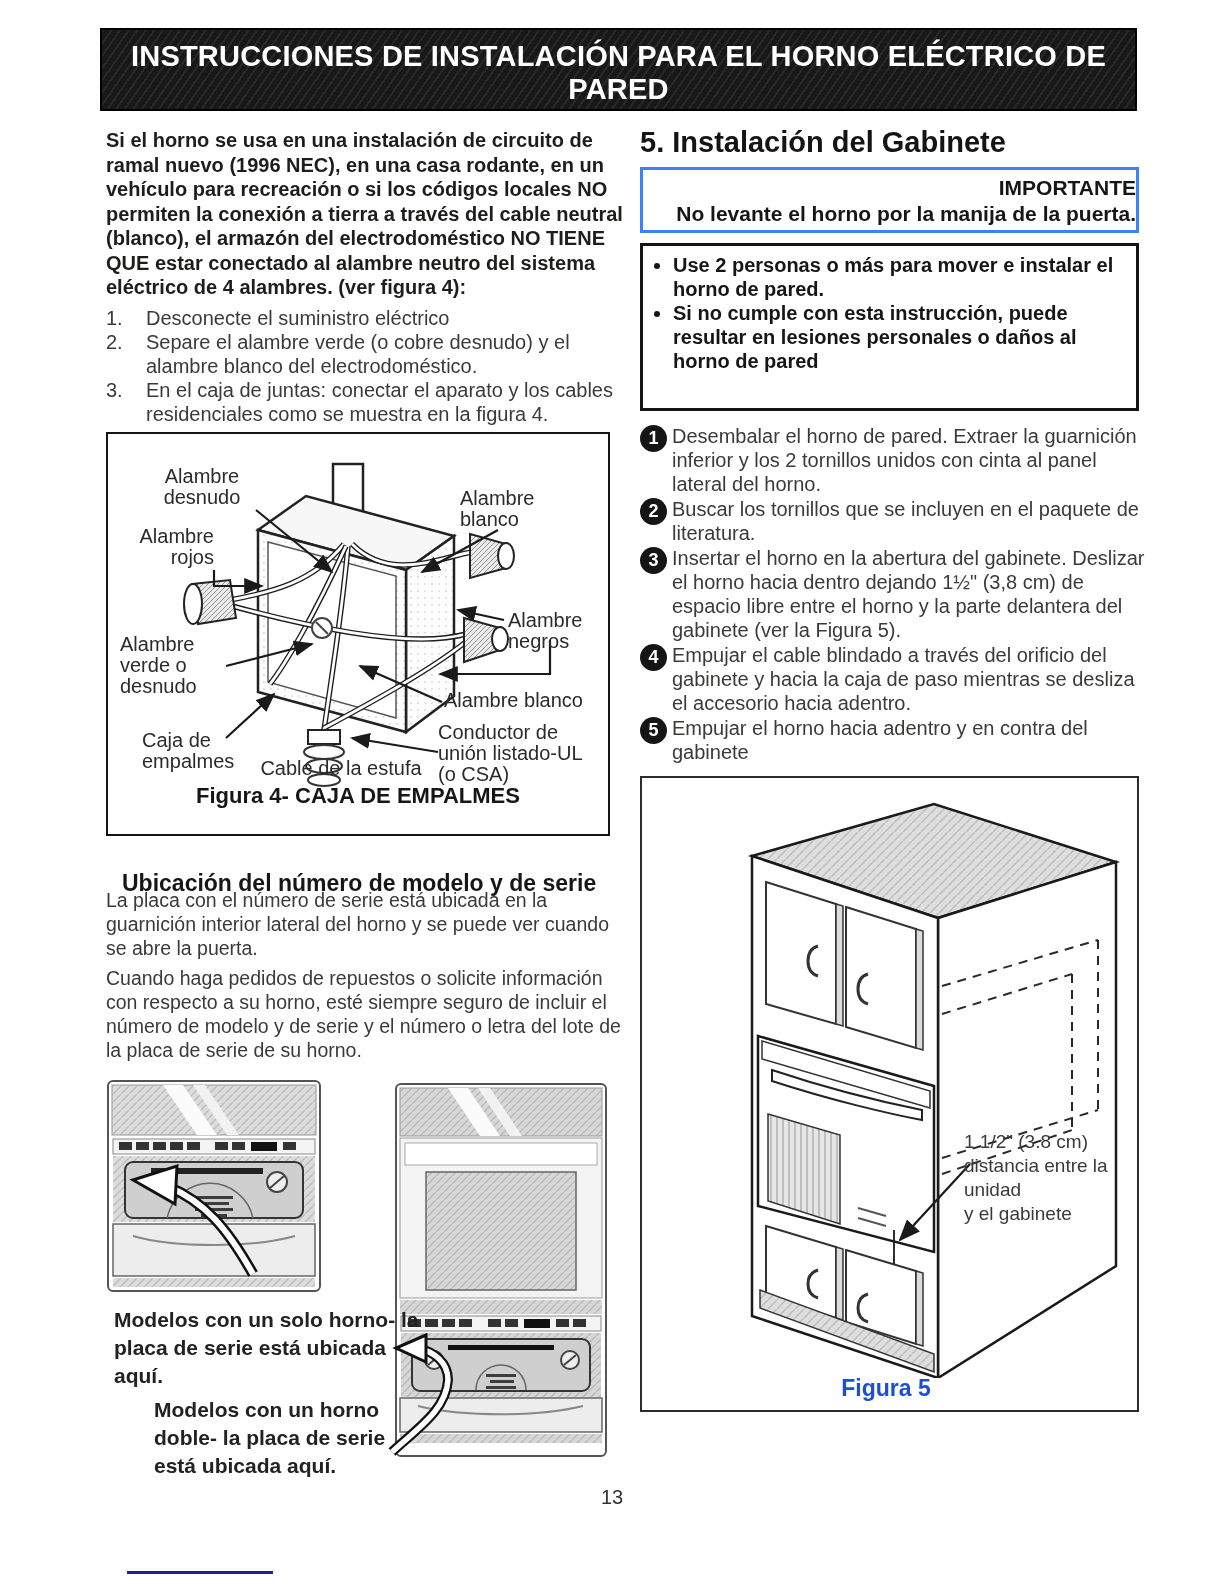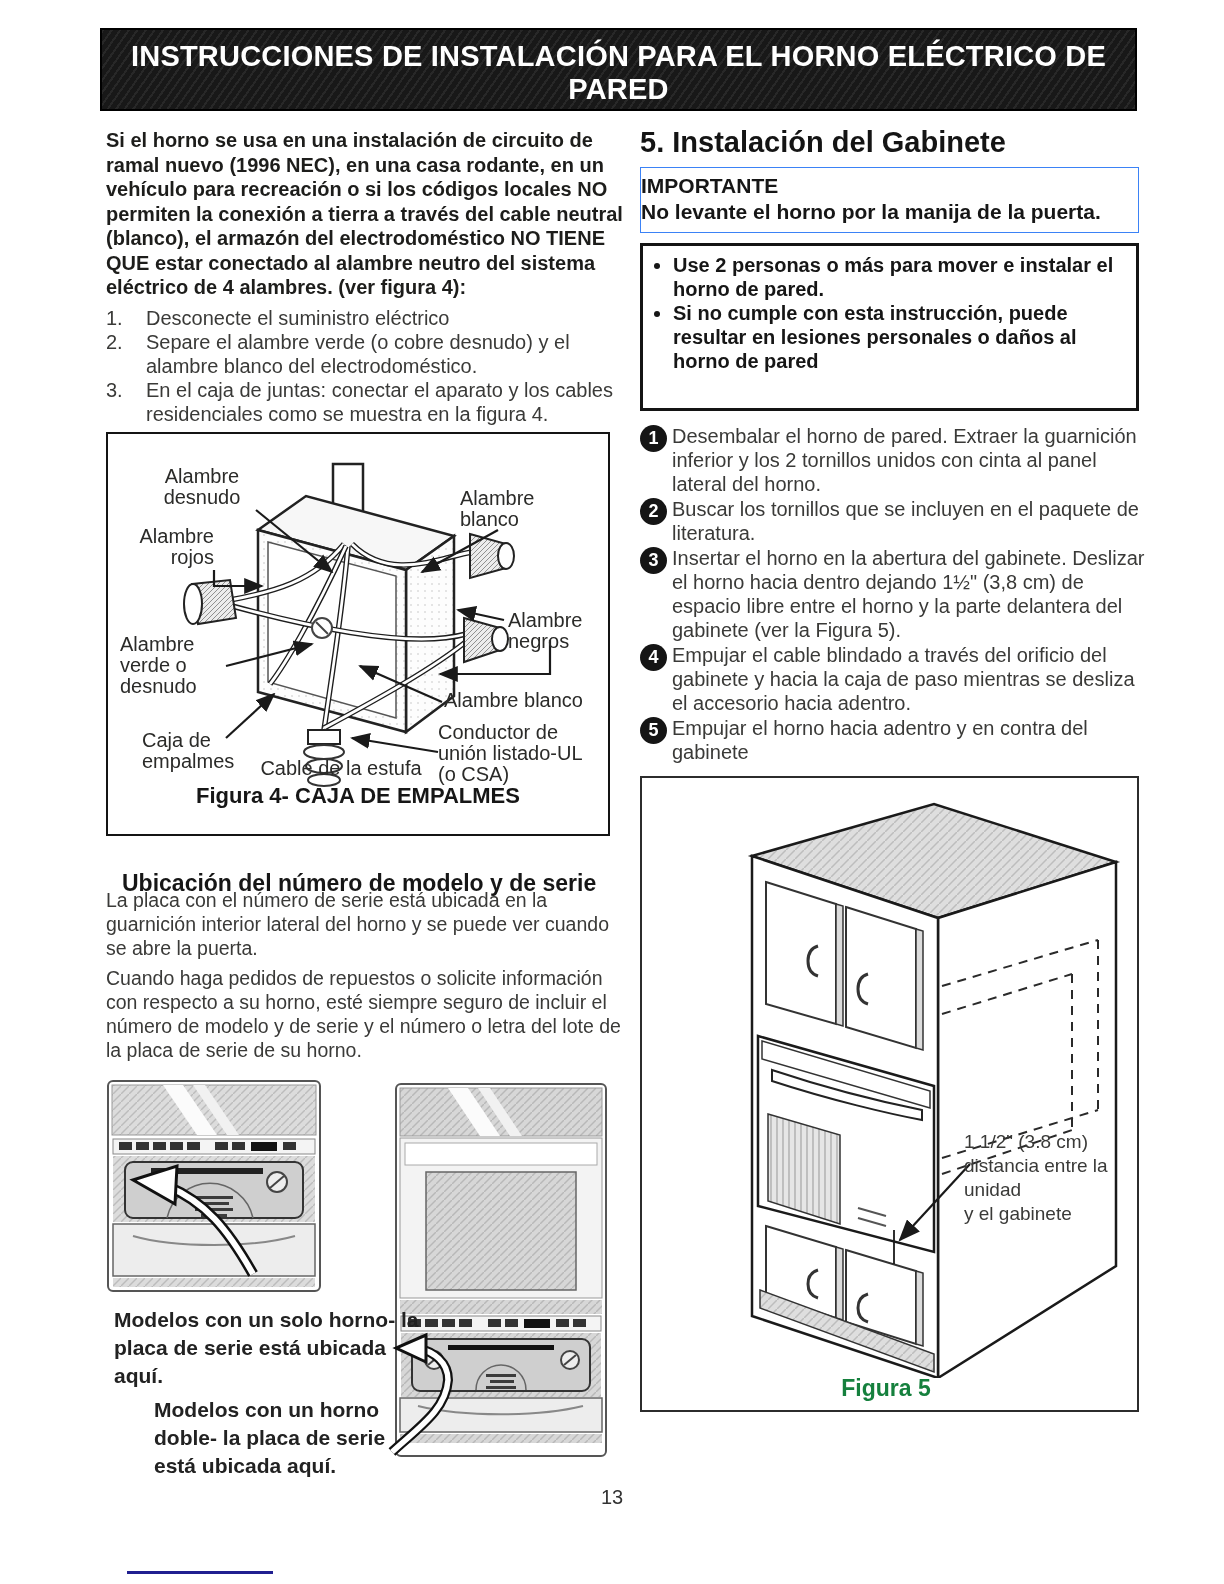--- a/index.html
+++ b/index.html
@@ -32,42 +32,42 @@
   .serial-p{left:106px;width:520px;font-size:19.5px;line-height:24px;margin:0;color:#3a3a38;}
   .serial-p1{top:888px;}
   .serial-p2{top:966px;}
 
   .oven-cap{font-size:21px;font-weight:bold;line-height:28px;color:#222;margin:8px;}
   .cap1{left:106px;top:1298px;width:310px;}
   .cap2{left:146px;top:1388px;width:272px;}
 
   
   .r-head{left:640px;top:126px;width:500px;font-size:29px;font-weight:bold;margin:0;color:#141414;}
-  .impbox{left:640px;top:167px;width:499px;height:66px;border:1px solid #3b82f6;box-sizing:border-box;
-          text-align:left;font-weight:bold;color:#161616;}
+  .impbox{left:640px;top:167px;width:499px;height:66px;border:3px solid #3b82f6;box-sizing:border-box;
+          text-align:right;font-weight:bold;color:#161616;}
   .imp-title{font-size:21px;line-height:26px;margin-top:5px;}
   .imp-text{font-size:21px;line-height:26px;}
   .advbox{left:640px;top:243px;width:499px;height:168px;border:3px solid #141414;box-sizing:border-box;
           padding:5px 10px 0 10px;}
   .adv-badge{display:flex;align-items:center;justify-content:center;gap:6px;width:236px;margin:2px auto 0 auto;
              background:#0d0d0d;color:#fff;font-weight:bold;font-size:23px;height:33px;}
   .adv-title{text-align:center;font-size:23px;font-weight:bold;line-height:27px;color:#161616;}
   .adv-bullets{margin:2px 0 0 0;padding-left:20px;font-size:20px;font-weight:bold;line-height:24px;color:#161616;}
   .adv-bullets li{margin:0;}
 
   .rsteps{left:640px;top:424px;width:506px;}
   .rstep{display:flex;margin-bottom:1px;}
   .rbadge{flex:0 0 27px;width:27px;height:27px;border-radius:50%;background:#151515;color:#fff;
           font-size:18px;font-weight:bold;display:flex;align-items:center;justify-content:center;margin-top:1px;}
   .rstep-text{flex:1;font-size:20px;line-height:24px;color:#3a3a38;margin-left:5px;}
 
   .fig5{left:640px;top:776px;width:499px;height:636px;border:2px solid #2c2c2c;}
   .fig5 svg{position:absolute;left:0;top:0;}
   .f5ann{position:absolute;left:322px;top:352px;width:170px;font-size:19px;line-height:24px;color:#3a3a38;}
-  .f5cap{position:absolute;left:0;right:7px;bottom:8px;text-align:center;font-size:23px;font-weight:bold;color:#15803d;}
+  .f5cap{position:absolute;left:0;right:7px;bottom:8px;text-align:center;font-size:23px;font-weight:bold;color:#1d4ed8;}
 
   .pageno{left:0;top:1486px;width:1224px;text-align:center;font-size:20px;color:#333;}
   .footer-rule{left:127px;top:1571px;width:146px;height:3px;background:#201f90;}
 </style>
 </head>
 <body>
 
 <div class="page">
 
   <header class="banner abs">

